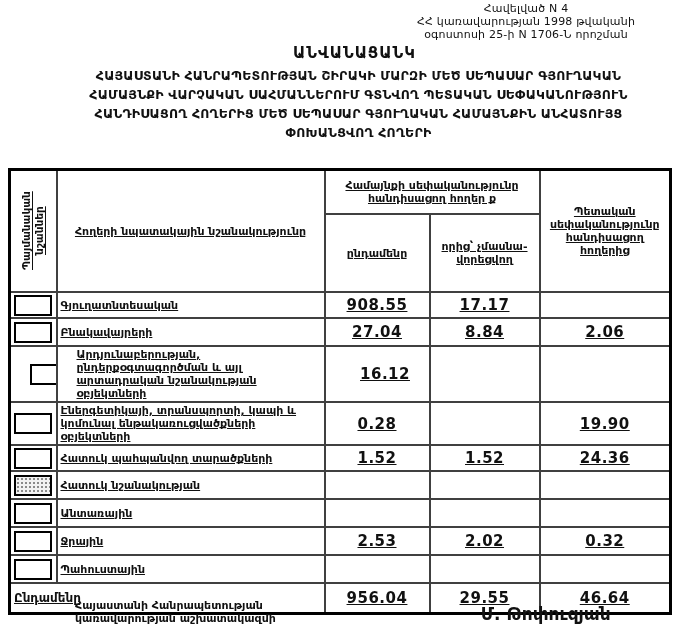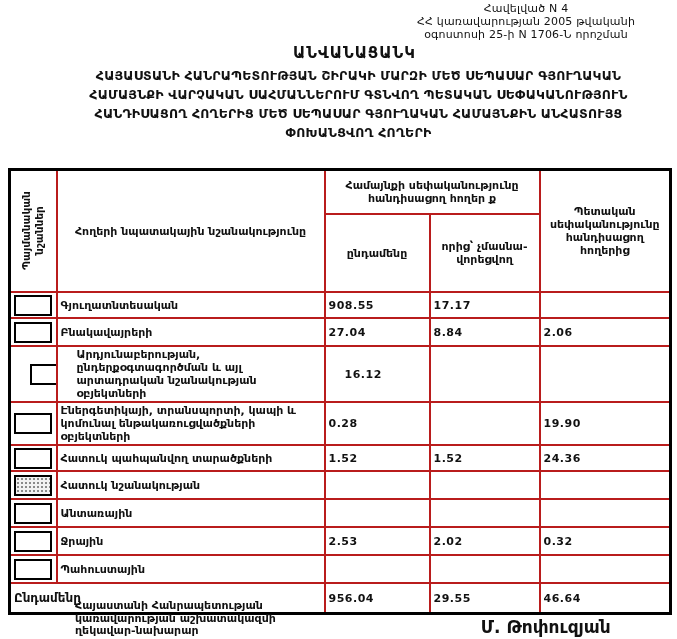--- a/index.html
+++ b/index.html
@@ -15,25 +15,26 @@
     letter-spacing:0.2px;
   }
   .title-block{position:absolute;top:44px;left:16px;width:677px;text-align:center;}
   .doc-title{font-size:15px;font-weight:700;letter-spacing:1px;margin-bottom:4px;}
   .doc-subtitle div{font-size:12.5px;font-weight:700;line-height:19px;letter-spacing:0.2px;padding-left:8px;}
   table.main{
     position:absolute;top:168px;left:8px;
     border-collapse:collapse;table-layout:fixed;width:661px;
   }
   table.main th, table.main td{
-    border:2px solid #b91c1c;
+    border:2px solid #404040;
     padding:1px 3px;
     font-weight:700;
     vertical-align:middle;
     overflow:hidden;
+    text-decoration:underline;
   }
   table.main{border:3px solid #000;}
   th.hdr{font-size:11px;line-height:13px;text-align:center;font-weight:700;}
   th.vert-cell{padding:0;}
   .vert-text{
     display:block;
     writing-mode:vertical-rl;
     transform:rotate(180deg);
     margin:0 auto;
     height:112px;
@@ -47,40 +48,40 @@
   .checkbox{
     display:inline-block;width:34px;height:17px;
     border:2px solid #000;background:#fff;vertical-align:middle;
   }
   .checkbox[data-box="dotted"]{
     background-color:#f2f2f2;
     background-image:radial-gradient(#8a8a8a 0.9px, transparent 1px);
     background-size:4px 4px;
   }
   td.label-cell{font-size:11px;line-height:13px;text-align:left;padding-left:5px;}
-  td.num-cell{font-size:11px;text-align:left;font-weight:600;letter-spacing:0.5px;}
+  td.num-cell{font-size:15px;text-align:center;font-weight:600;letter-spacing:0.5px;}
   tr.r-h26 td{height:22px;}
   tr.r-h28 td{height:24px;}
   tr.r-h44 td{height:40px;padding-left:19px;}
   tr.r-h40 td{height:36px;}
   tr.r-h30 td{height:26px;}
   td.total-label{font-size:12px;padding-left:50px;text-align:left;}
   .footer{
     position:absolute;top:600px;left:0;width:677px;
     display:flex;align-items:flex-end;
   }
   .footer-left{margin-left:75px;font-size:11px;font-weight:700;line-height:12.5px;}
   .footer-sign{margin-left:205px;font-size:17px;font-weight:700;padding-bottom:1px;}
 </style>
 </head>
 <body>
 
 <div class="appendix">
   <div>Հավելված N 4</div>
-  <div>ՀՀ կառավարության 2005 թվականի</div>
+  <div>ՀՀ կառավարության 1998 թվականի</div>
   <div>օգոստոսի 25-ի N 1706-Ն որոշման</div>
 </div>
 
 <div class="title-block">
   <div class="doc-title">ԱՆՎԱՆԱՑԱՆԿ</div>
   <div class="doc-subtitle">
     <div>ՀԱՅԱՍՏԱՆԻ ՀԱՆՐԱՊԵՏՈՒԹՅԱՆ ՇԻՐԱԿԻ ՄԱՐԶԻ ՄԵԾ ՍԵՊԱՍԱՐ ԳՅՈՒՂԱԿԱՆ</div>
     <div>ՀԱՄԱՅՆՔԻ ՎԱՐՉԱԿԱՆ ՍԱՀՄԱՆՆԵՐՈՒՄ ԳՏՆՎՈՂ ՊԵՏԱԿԱՆ ՍԵՓԱԿԱՆՈՒԹՅՈՒՆ</div>
     <div>ՀԱՆԴԻՍԱՑՈՂ ՀՈՂԵՐԻՑ ՄԵԾ ՍԵՊԱՍԱՐ ԳՅՈՒՂԱԿԱՆ ՀԱՄԱՅՆՔԻՆ ԱՆՀԱՏՈՒՅՑ</div>
     <div>ՓՈԽԱՆՑՎՈՂ ՀՈՂԵՐԻ</div>
@@ -179,16 +180,15 @@
       <td class="num-cell">29.55</td>
       <td class="num-cell">46.64</td>
     </tr>
   </tbody>
 </table>
 
 <div class="footer">
   <div class="footer-left">
     <div>Հայաստանի Հանրապետության</div>
     <div>կառավարության աշխատակազմի</div>
-    <div>ղեկավար-նախարար</div>
   </div>
   <div class="footer-sign">Մ. Թոփուզյան</div>
 </div>
 
 </body></html>

